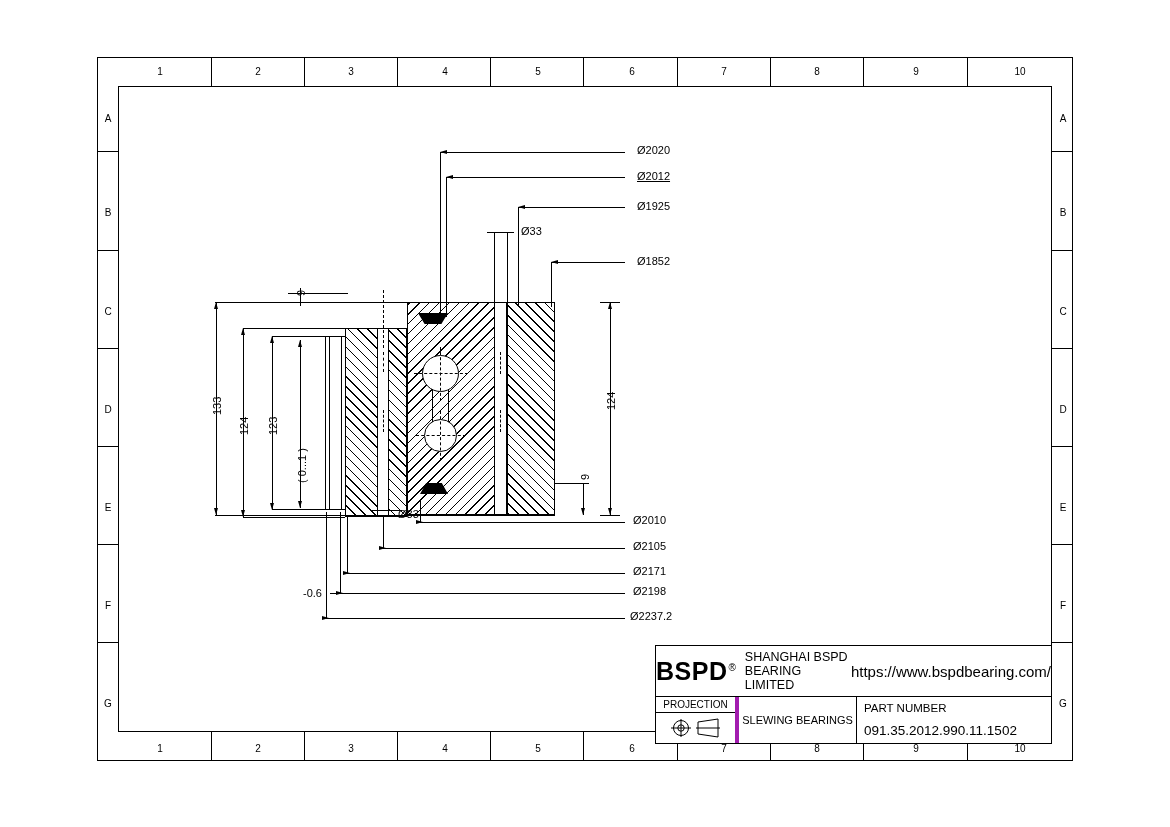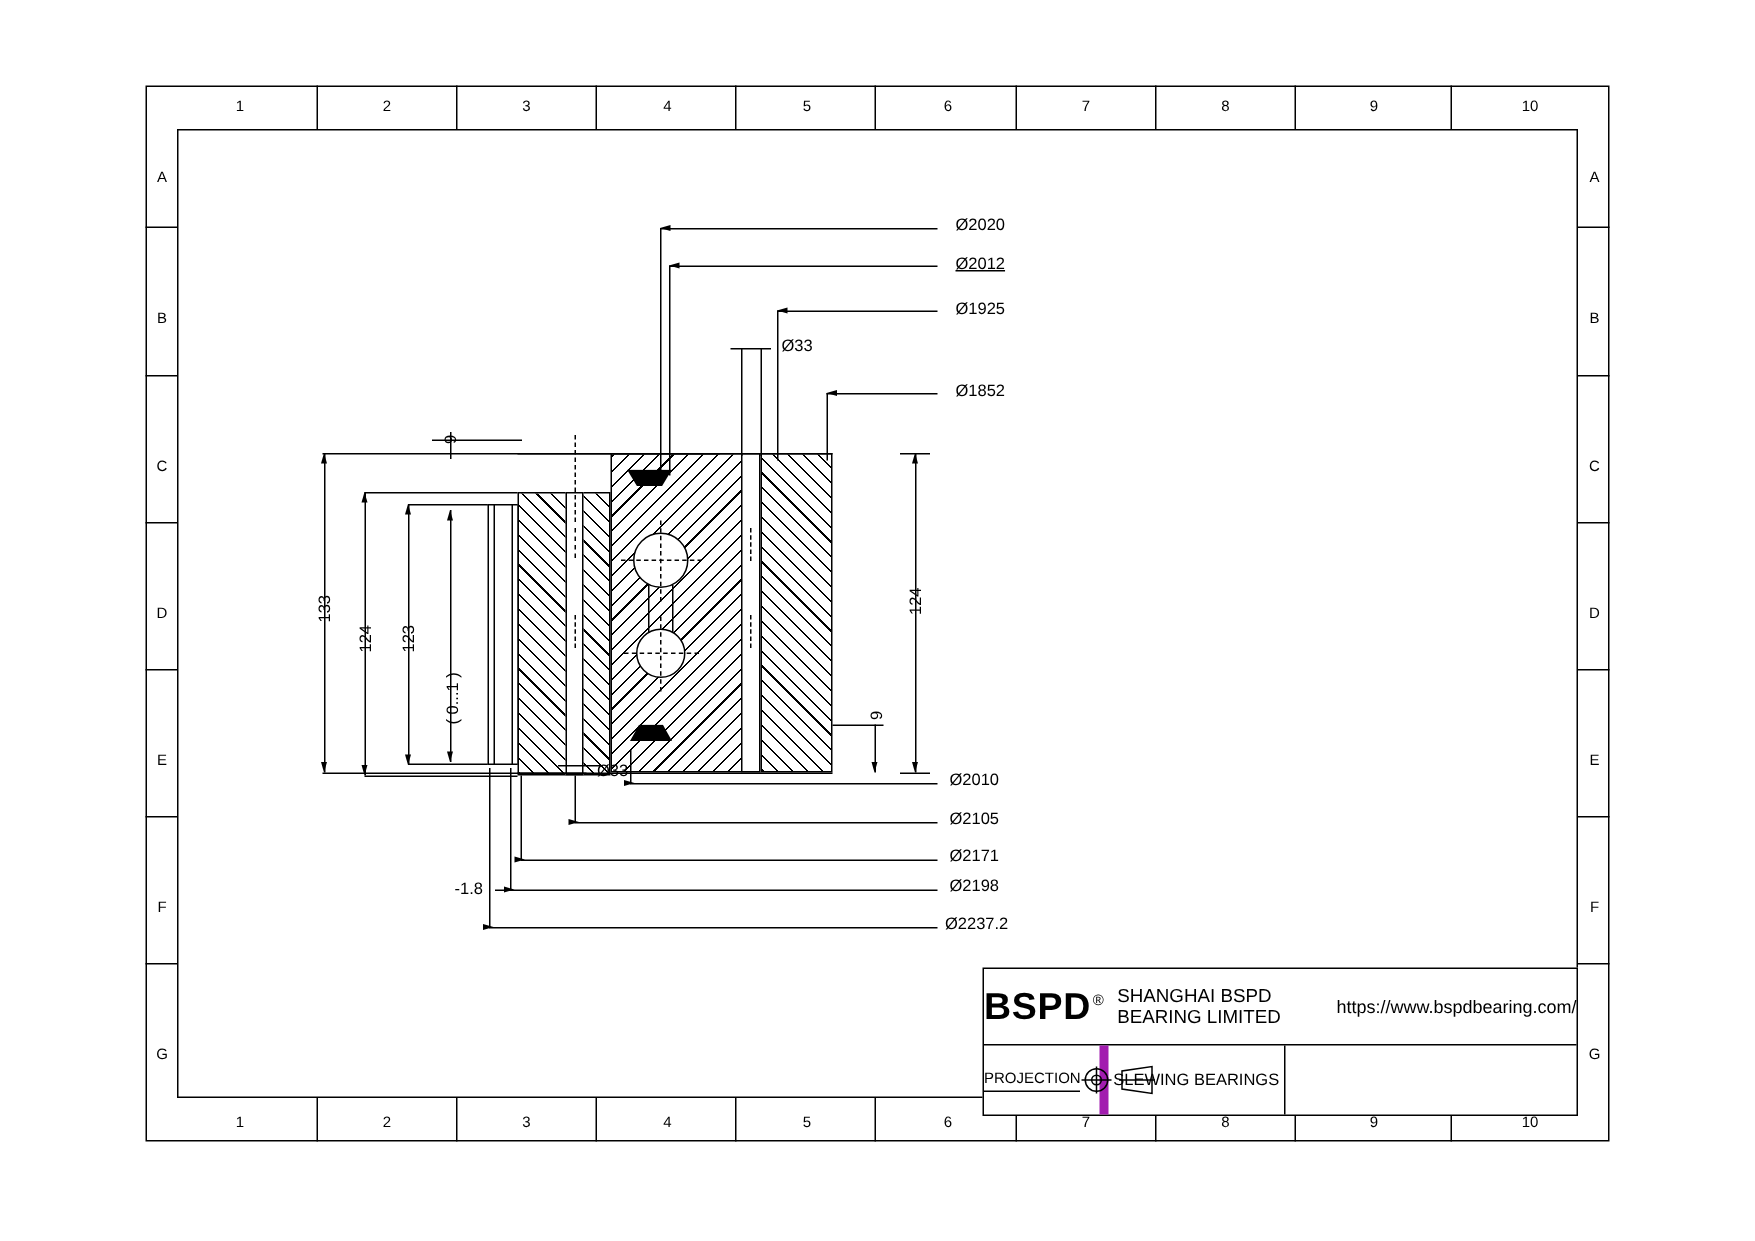--- a/index.html
+++ b/index.html
@@ -173,32 +173,32 @@
     position: relative;
     top: -9px;
     left: 1px;
   }
   .company-wrap {
     display: flex;
     flex-direction: row;
     align-items: center;
   }
   .company-name { font-size: 12.5px; }
-  .company-url { font-size: 12px; }
+  .company-url { font-size: 15px; }
   .tb-row2 {
     position: absolute;
     left: 0; top: 51px; right: 0; bottom: 0;
     display: flex;
   }
   .tb-proj {
     width: 83px;
-    border-right: 6px solid #a21caf;
-    box-sizing: border-box;
-    display: flex;
-    flex-direction: row;
+    border-right: 4px solid #a21caf;
+    box-sizing: border-box;
+    display: flex;
+    flex-direction: column;
     align-items: center;
   }
   .tb-proj-label {
     font-size: 10px;
     border-bottom: 1px solid #000;
     width: 100%;
     text-align: center;
     padding: 2px 0 2px 0;
     box-sizing: border-box;
   }
@@ -388,21 +388,21 @@
   <div class="ln ln-v" style="left:340px; top:512px; height:81px;"></div>
   <div class="ln ln-h" style="left:340px; top:593px; width:285px;"></div>
   <div class="arrow-r" style="left:336px; top:590.5px;"></div>
   <div class="dim-txt" style="left:633px; top:586px;">Ø2198</div>
 
   <div class="ln ln-v" style="left:326px; top:512px; height:106px;"></div>
   <div class="ln ln-h" style="left:326px; top:618px; width:299px;"></div>
   <div class="arrow-r" style="left:322px; top:615.5px;"></div>
   <div class="dim-txt" style="left:630px; top:611px;">Ø2237.2</div>
 
-  <div class="dim-txt" style="left:303px; top:588px;">-1.8</div>
+  <div class="dim-txt" style="left:303px; top:588px;">-0.6</div>
   <div class="ln ln-h" style="left:330px; top:593px; width:12px;"></div>
 
   <div class="ln ln-h" style="left:372px; top:510px; width:30px;"></div>
   <div class="dim-txt" style="left:398px; top:509px;">Ø33</div>
 
   <div class="ln ln-h" style="left:215px; top:302px; width:265px;"></div>
   <div class="ln ln-h" style="left:215px; top:515px; width:176px;"></div>
   <div class="ln ln-v" style="left:216px; top:302px; height:213px;"></div>
   <div class="arrow-u" style="left:213.5px; top:302px;"></div>
   <div class="arrow-d" style="left:213.5px; top:508px;"></div>
@@ -464,16 +464,20 @@
             <line x1="1" y1="10" x2="21" y2="10" stroke="#000" stroke-width="1"></line>
             <line x1="11" y1="1" x2="11" y2="19" stroke="#000" stroke-width="1"></line>
           </svg>
           <svg width="26" height="20" viewBox="0 0 26 20">
             <polygon points="3,4 3,16 23,19 23,1" fill="none" stroke="#000" stroke-width="1"></polygon>
             <line x1="1" y1="10" x2="25" y2="10" stroke="#000" stroke-width="1"></line>
           </svg>
         </div>
       </div>
       <div class="tb-type">SLEWING BEARINGS</div>
+      <div class="tb-part">
+        <div class="tb-part-label">PART  NUMBER</div>
+        <div class="tb-part-value">091.35.2012.990.11.1502</div>
+      </div>
     </div>
   </div>
 
 </div>
 
 </body></html>

